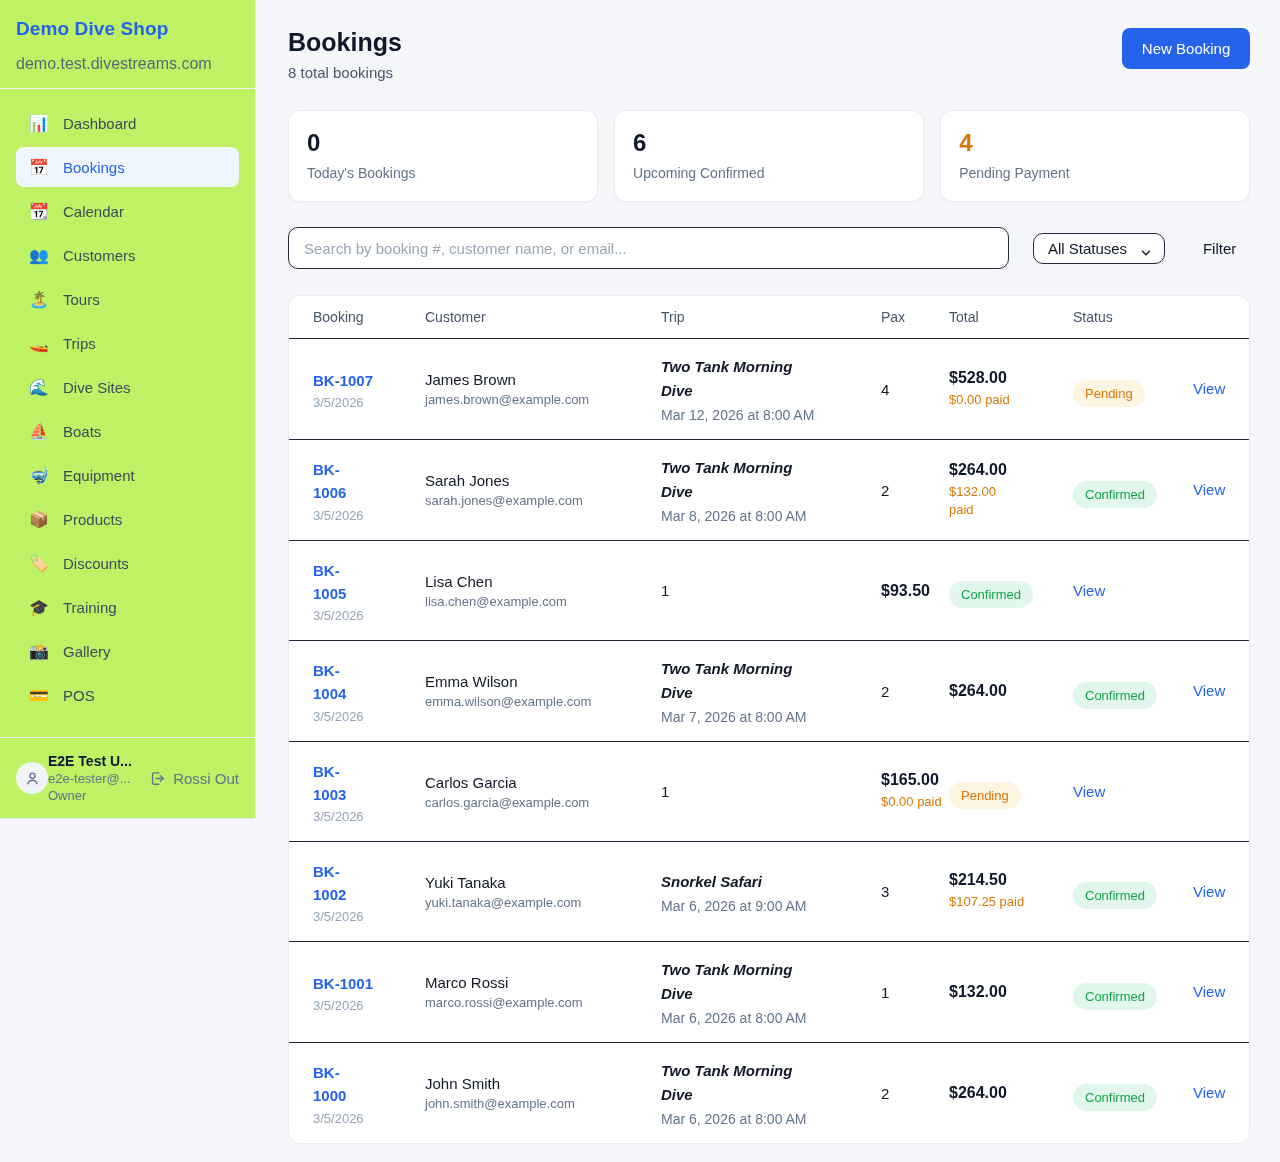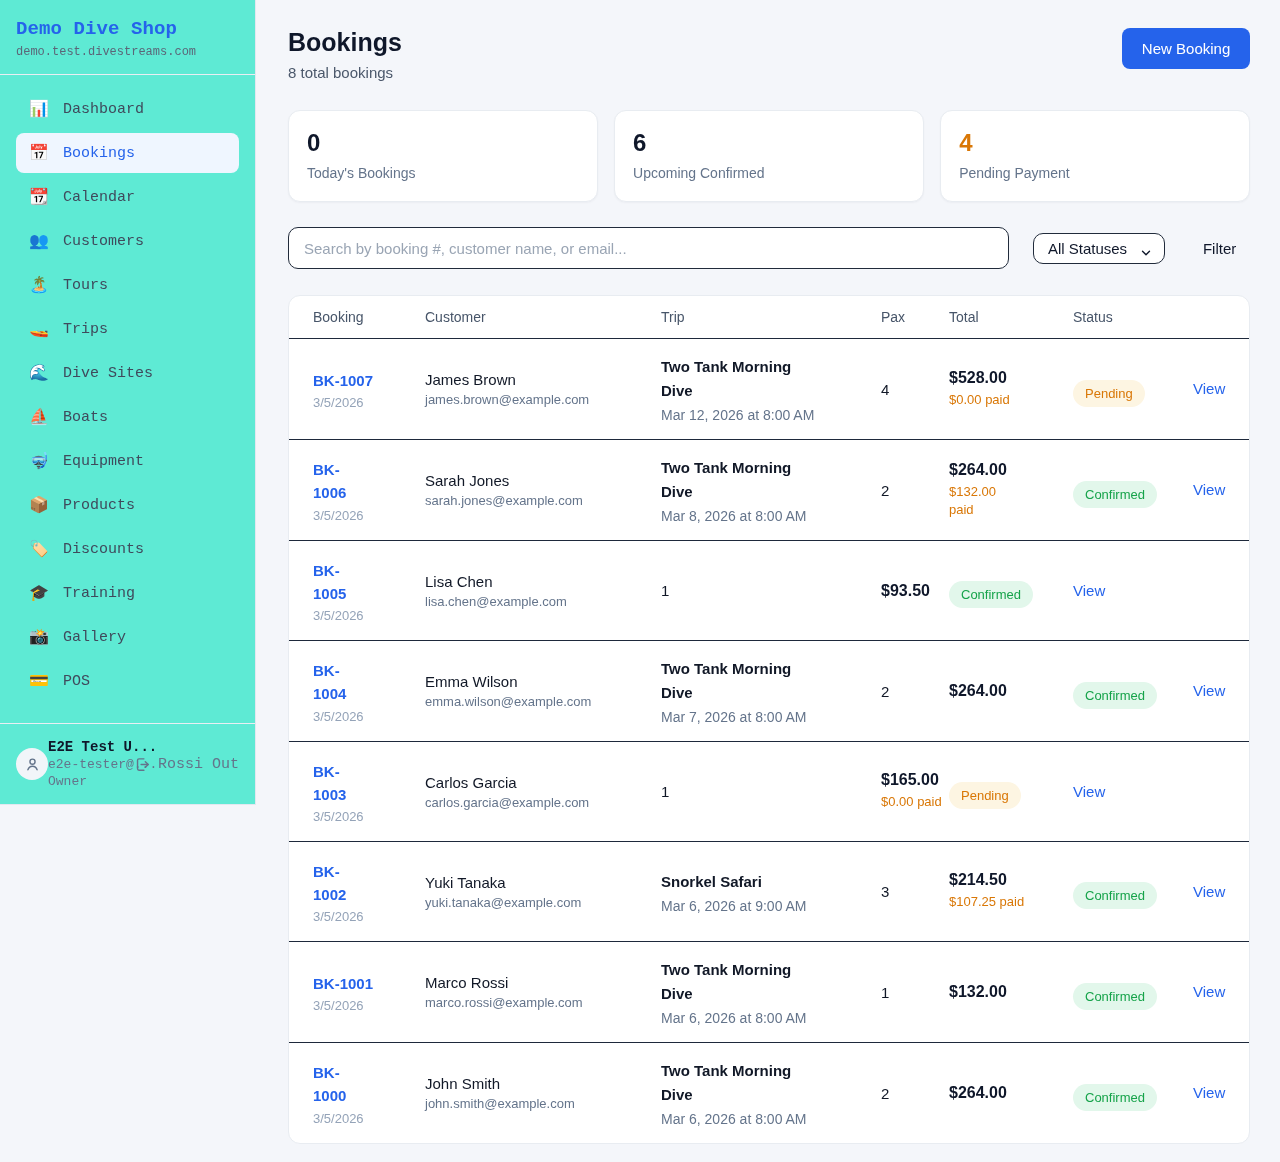--- a/index.html
+++ b/index.html
@@ -7,26 +7,26 @@
   body {
     font-family:"Liberation Sans", sans-serif;
     background:#f4f6fa;
     color:#0f172a;
     min-height:1162px;
   }
   .app { display:flex; align-items:flex-start; min-height:1162px; }
 
   
   .sidebar {
-    width:256px; flex:0 0 256px; background:#5eead4;
-    border-right:1px solid #e2e8f0; border-bottom:1px solid #e2e8f0;font-family:Liberation Mono, monospace;
+    width:256px; flex:0 0 256px; background:#bef264;
+    border-right:1px solid #e2e8f0; border-bottom:1px solid #e2e8f0;
   }
   .sidebar-header { padding:18px 16px 15px; border-bottom:1px solid #eaeef3; }
   .shop-name { color:#2563eb; font-size:19px; font-weight:700; letter-spacing:.1px; }
-  .shop-domain { color:#5b6678; font-size:12px; margin-top:5px; }
+  .shop-domain { color:#5b6678; font-size:16px; margin-top:15px; }
   .nav { padding:14px 16px 10px; }
   .nav-item {
     display:flex; align-items:center; gap:13px; height:40px; margin-bottom:4px;
     padding:0 12px; border-radius:8px; color:#3f4a5c; font-size:15px; cursor:pointer;
   }
   .nav-item.active { background:#eff6ff; color:#2563eb; font-weight:500; }
   .nav-icon { width:22px; font-size:16px; text-align:center; flex:0 0 22px; }
 
   .sidebar-user {
     border-top:1px solid #eaeef3; padding:15px 16px; display:flex;
@@ -96,21 +96,21 @@
   .t-head {
     height:43px; border-bottom:1px solid #1e293b;
     color:#475569; font-size:14px;
   }
   .t-row { min-height:100px; padding-top:16px; padding-bottom:16px; border-bottom:1px solid #1e293b; }
   .t-row:last-child { border-bottom:none; }
   .bk-id { color:#2563eb; font-weight:600; font-size:15px; line-height:1.55; cursor:pointer; }
   .bk-date { color:#94a3b8; font-size:13px; margin-top:3px; }
   .c-name { font-size:15px; color:#111827; }
   .c-email { font-size:13px; color:#64748b; margin-top:4px; }
-  .trip-name { font-size:15px; font-weight:600; color:#111827; line-height:1.6; }
+  .trip-name { font-size:15px; font-weight:600; color:#111827; line-height:1.6;font-style:italic; }
   .trip-date { font-size:14px; color:#64748b; margin-top:4px; }
   .pax { font-size:15px; color:#111827; }
   .total { font-size:16px; font-weight:700; color:#0f172a; }
   .paid { font-size:13px; color:#d97706; margin-top:4px; line-height:1.45; }
   .badge {
     display:inline-block; padding:6px 12px; border-radius:999px; font-size:13px;margin-top:8px;
   }
   .badge-pending   { background:#fdf5e2; color:#d97706; }
   .badge-confirmed { background:#e2f7eb; color:#16a34a; }
   .view-link { color:#2563eb; font-size:15px; font-weight:500; cursor:pointer; text-decoration:none; }

